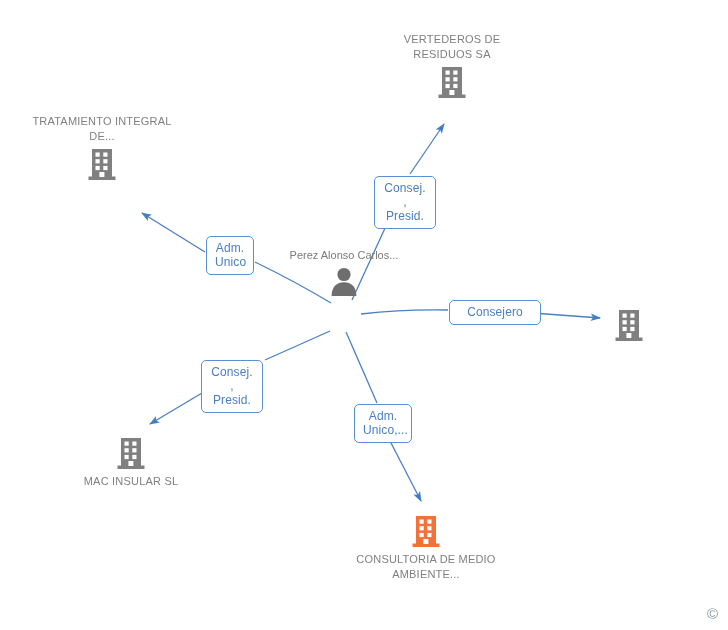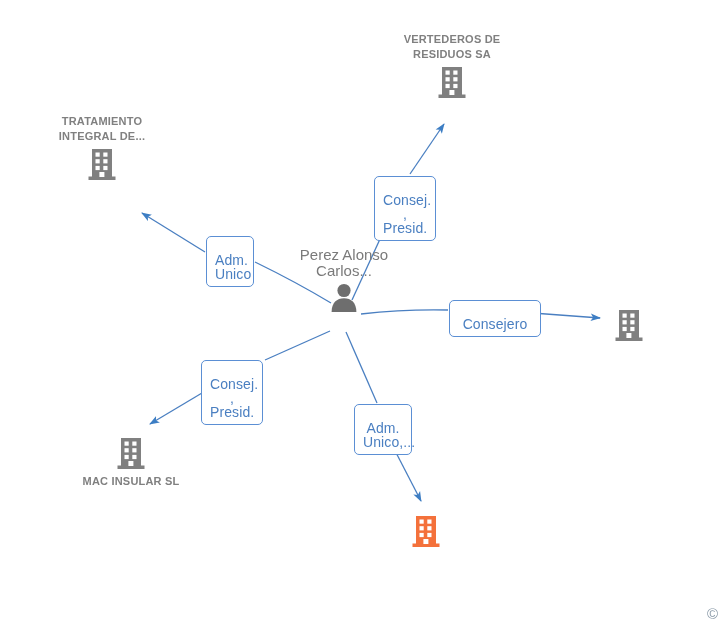--- a/index.html
+++ b/index.html
@@ -31,52 +31,52 @@
   .node {
     position: absolute;
     width: 140px;
     margin-left: -70px;
     text-align: center;
     cursor: pointer;
     user-select: none;
   }
   .node-label {
     font-size: 11px;
-    font-weight: bold;
+    font-weight: normal;
     line-height: 15px;
     color: #808080;
     letter-spacing: 0.2px;
     white-space: pre-line;
   }
   .node-label.person-label {
     font-weight: normal;
-    font-size: 15px;
+    font-size: 11px;
     line-height: 16px;
     color: #7a7a7a;
     letter-spacing: 0;
   }
   .node-icon {
     display: block;
     margin: 0 auto;
   }
   .node.label-above .node-label { margin-bottom: 3px; }
   .node.label-below .node-label { margin-top: 4px; }
 
   
   .edge-label {
     position: absolute;
     box-sizing: border-box;
     background: #ffffff;
     border: 1px solid #5b8fd4;
     border-radius: 5px;
     color: #4a7fc1;
-    font-size: 14px;
+    font-size: 12px;
     line-height: 14px;
     text-align: center;
-    padding: 16px 8px 5px 8px;
+    padding: 4px 8px 5px 8px;
     white-space: pre-line;
     cursor: pointer;
     letter-spacing: 0.1px;
   }
 
   
   #watermark {
     position: absolute;
     right: 10px;
     bottom: 8px;
@@ -211,20 +211,21 @@
       <rect x="5" y="2" width="20" height="28" fill="#f4713b"></rect>
       <rect x="1.5" y="29.5" width="27" height="3.5" fill="#f4713b"></rect>
       <rect x="8.5" y="5.5" width="4.2" height="4.2" fill="#ffffff"></rect>
       <rect x="16.3" y="5.5" width="4.2" height="4.2" fill="#ffffff"></rect>
       <rect x="8.5" y="12.2" width="4.2" height="4.2" fill="#ffffff"></rect>
       <rect x="16.3" y="12.2" width="4.2" height="4.2" fill="#ffffff"></rect>
       <rect x="8.5" y="18.9" width="4.2" height="4.2" fill="#ffffff"></rect>
       <rect x="16.3" y="18.9" width="4.2" height="4.2" fill="#ffffff"></rect>
       <rect x="12.4" y="25" width="5" height="5" fill="#ffffff"></rect>
     </svg>
+    <div class="node-label">CONSULTORIA DE MEDIO AMBIENTE...</div>
   </div>
 
   <div class="edge-label" style="left:374px; top:176px; width:62px;">Consej. ,
 Presid.</div>
 
   <div class="edge-label" style="left:206px; top:236px; width:48px;">Adm.
 Unico</div>
 
   <div class="edge-label" style="left:449px; top:300px; width:92px;">Consejero</div>
 

